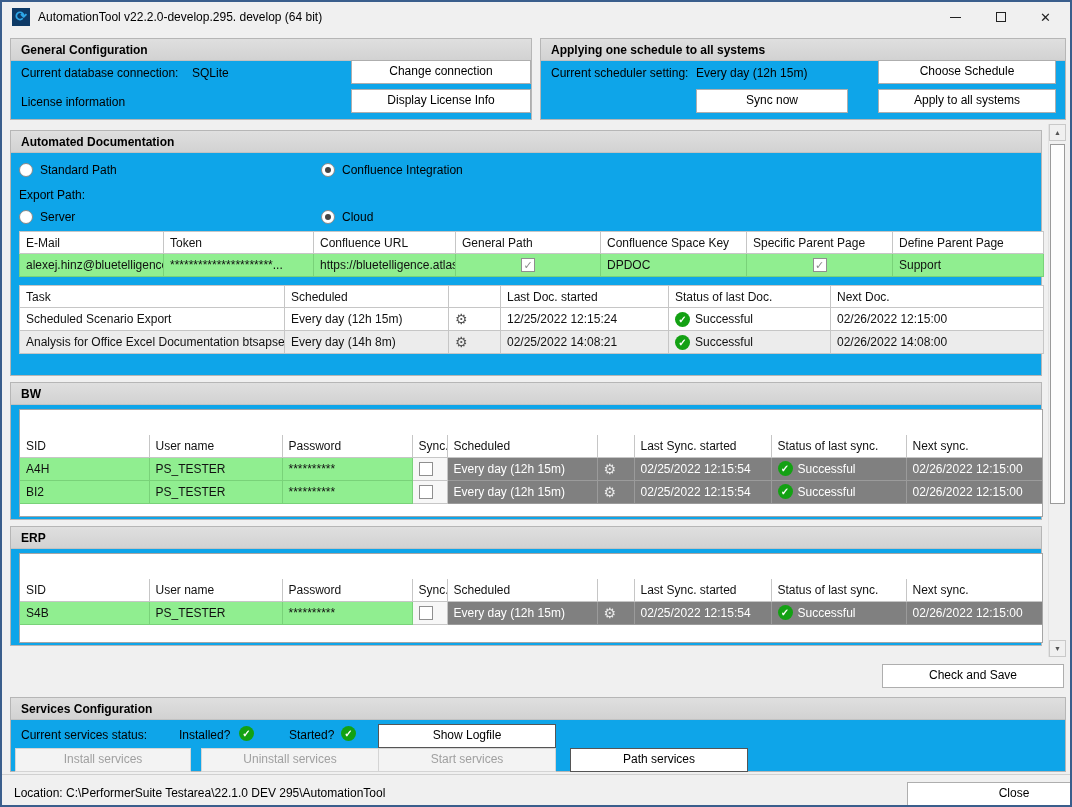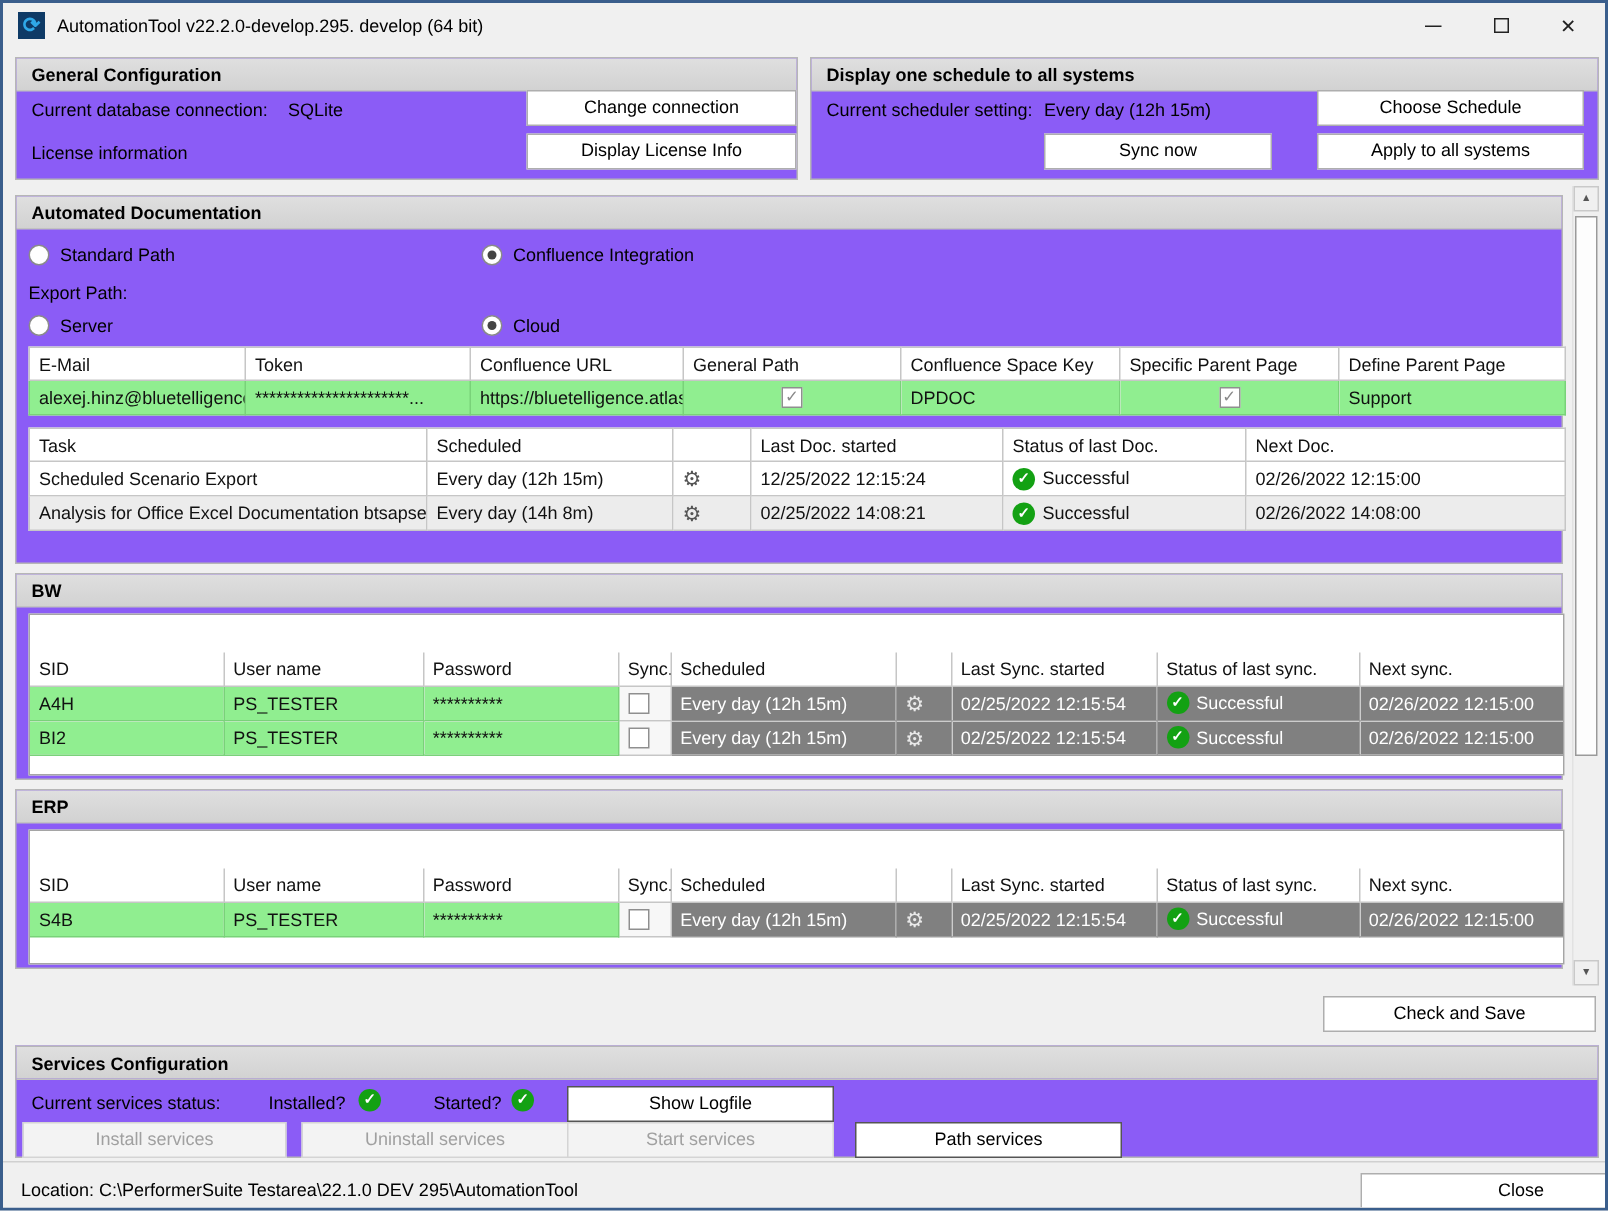--- a/index.html
+++ b/index.html
@@ -13,21 +13,21 @@
   .appicon { position:absolute; left:10px; top:6px; width:18px; height:18px; background:#0e3a66;
              color:#2fa8e8; text-align:center; line-height:17px; font-size:14px; font-weight:bold; }
   .apptitle { position:absolute; left:36px; top:8px; font-size:12px; color:#000; white-space:nowrap; }
   .wincontrols { position:absolute; right:2px; top:0; height:30px; display:flex; }
   .winbtn { width:45px; height:30px; display:flex; align-items:center; justify-content:center; }
   .glyph-min { width:11px; height:1px; background:#222; }
   .glyph-max { width:10px; height:10px; border:1px solid #222; }
   .glyph-close { font-size:13px; color:#222; line-height:1; }
 
   
-  .gbox { position:absolute; border:1px solid #b6b6b6; background:#8b5cf6; }
+  .gbox { position:absolute; border:1px solid #b6b6b6; background:#0ea5e9; }
   .ghead { height:22px; background:linear-gradient(#dfdfdf,#d2d2d2); border-bottom:1px solid #c2c2c2;
            font-weight:bold; padding:4px 0 0 10px; color:#000; }
 
   .lbl { position:absolute; white-space:nowrap; color:#000; }
 
   .btn { position:absolute; background:#fff; border:1px solid #aeaeae; height:24px;
          text-align:center; line-height:21px; font-size:12px; color:#000; cursor:default; }
   .btn-strong { border:1px solid #555; }
   .btn.disabled { background:#f3f3f3; border-color:#d4d4d4; color:#a0a0a0; }
 
@@ -97,21 +97,21 @@
   <div class="gbox" style="left:8px; top:36px; width:522px; height:82px;">
     <div class="ghead">General Configuration</div>
     <span class="lbl" style="left:10px; top:27px;">Current database connection:</span>
     <span class="lbl" style="left:181px; top:27px;">SQLite</span>
     <div class="btn" style="left:340px; top:21px; width:180px;">Change connection</div>
     <span class="lbl" style="left:10px; top:56px;">License information</span>
     <div class="btn" style="left:340px; top:50px; width:180px;">Display License Info</div>
   </div>
 
   <div class="gbox" style="left:538px; top:36px; width:526px; height:82px;">
-    <div class="ghead">Display one schedule to all systems</div>
+    <div class="ghead">Applying one schedule to all systems</div>
     <span class="lbl" style="left:10px; top:27px;">Current scheduler setting:</span>
     <span class="lbl" style="left:155px; top:27px;">Every day (12h 15m)</span>
     <div class="btn" style="left:337px; top:21px; width:178px;">Choose Schedule</div>
     <div class="btn" style="left:155px; top:50px; width:152px;">Sync now</div>
     <div class="btn" style="left:337px; top:50px; width:178px;">Apply to all systems</div>
   </div>
 
   <div class="gbox" style="left:8px; top:128px; width:1032px; height:246px;">
     <div class="ghead">Automated Documentation</div>
 

